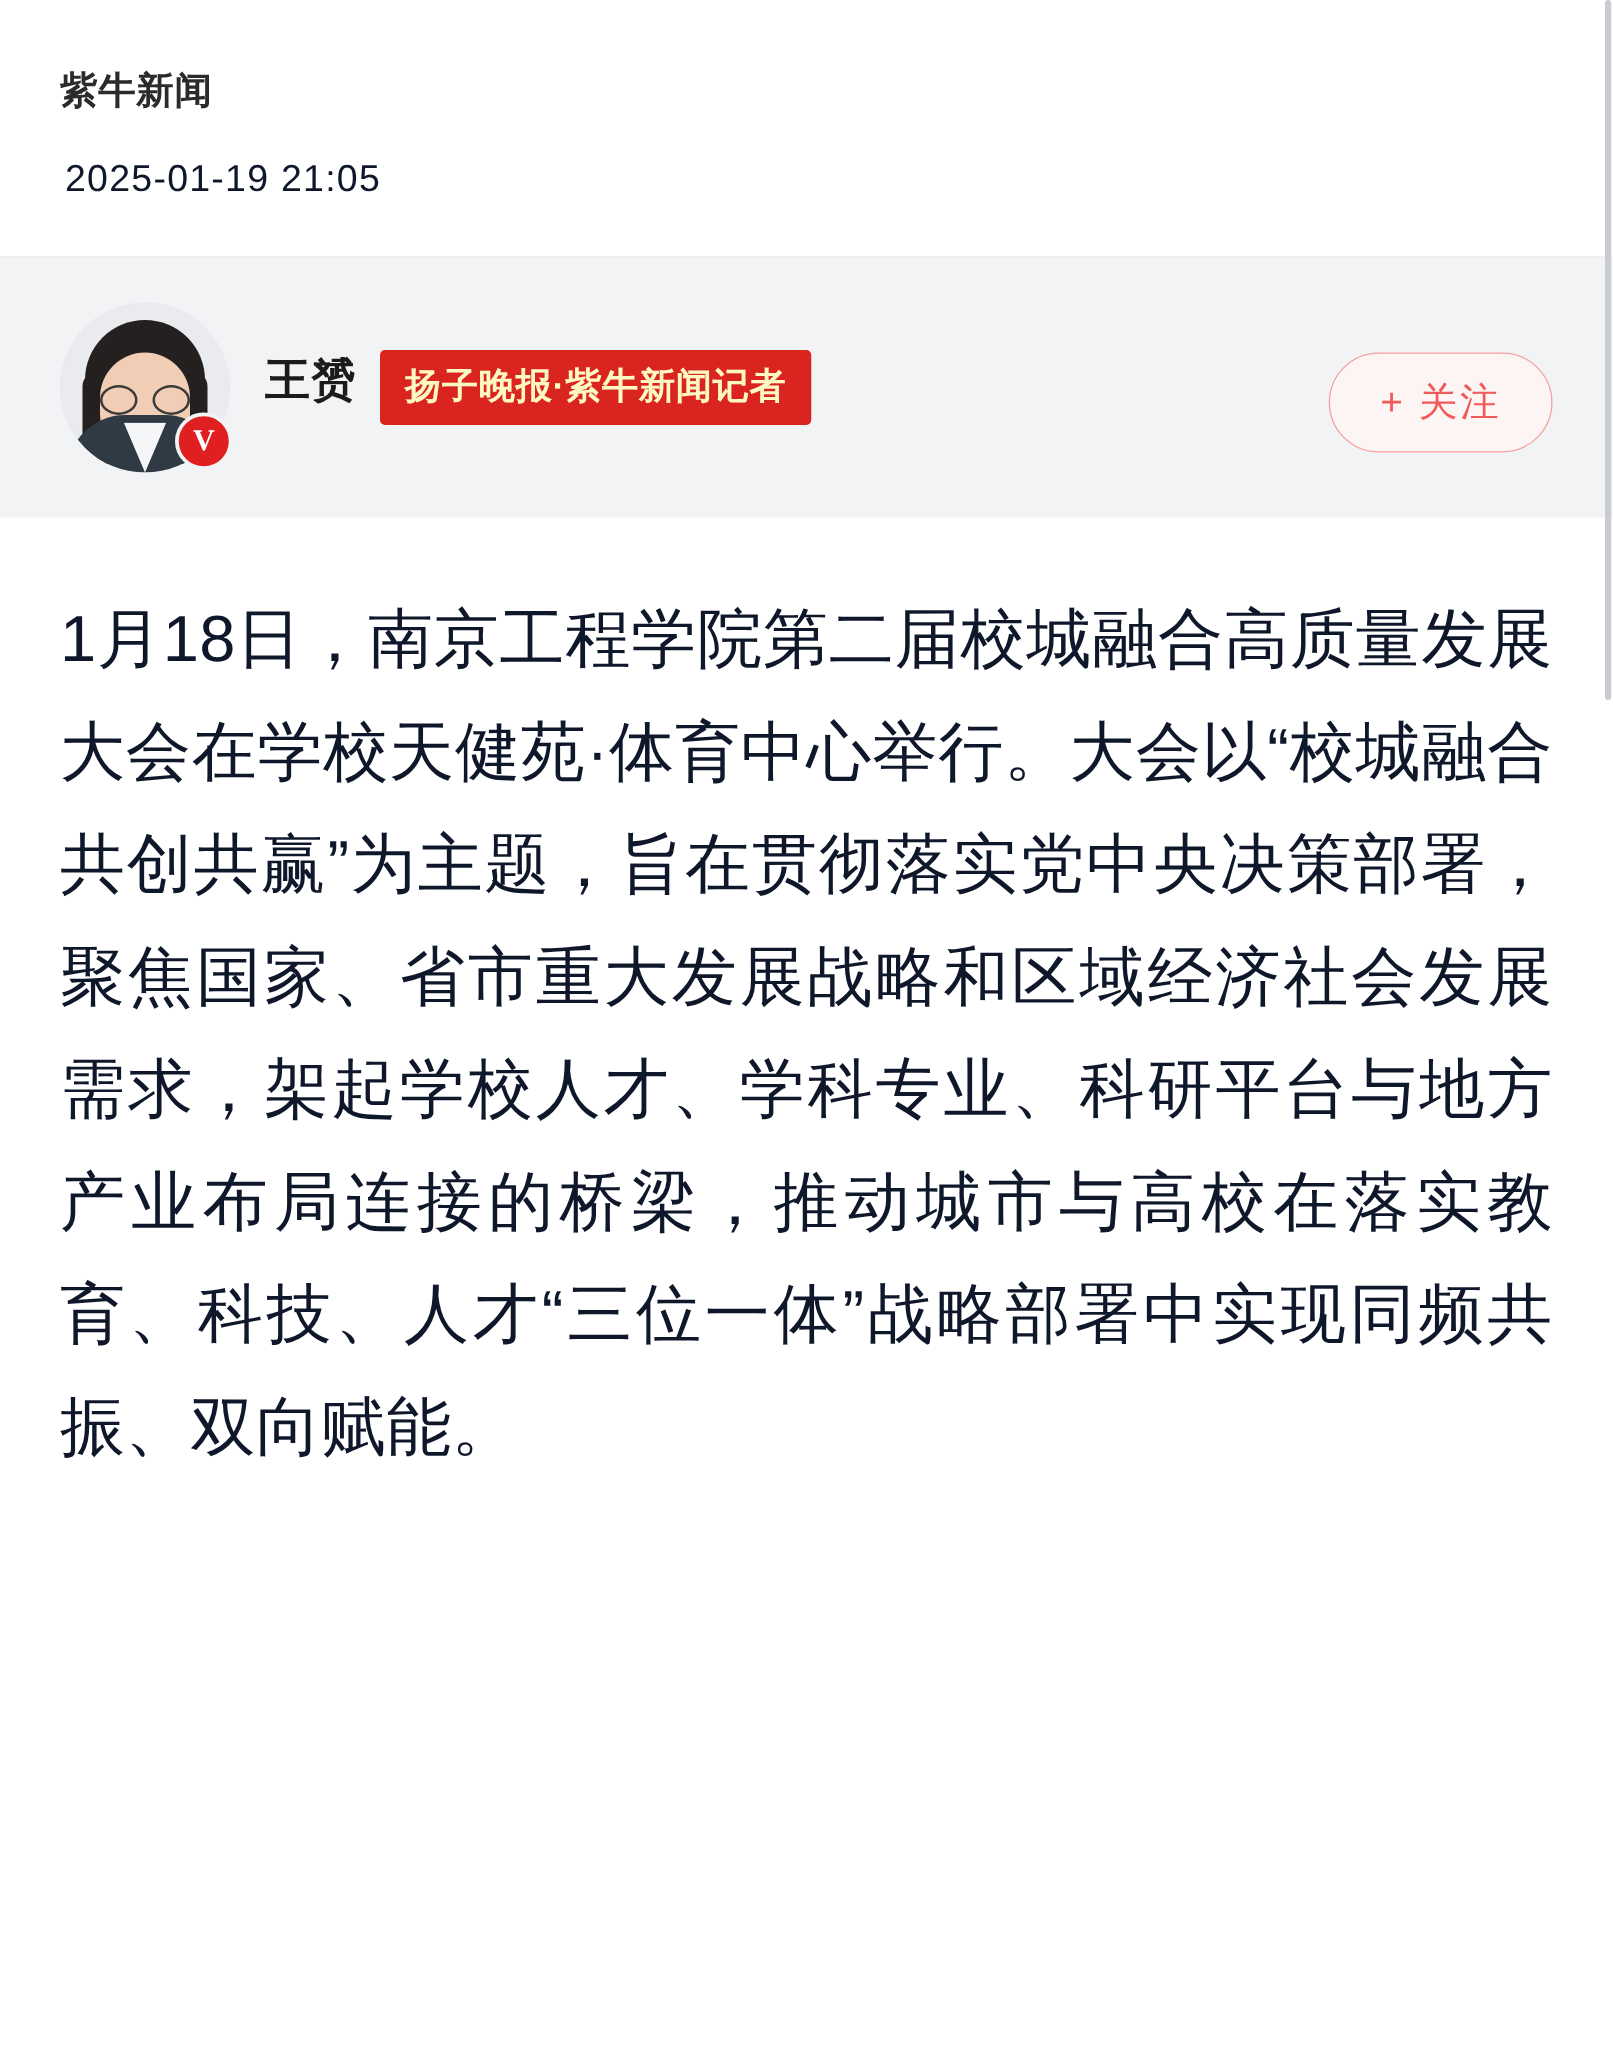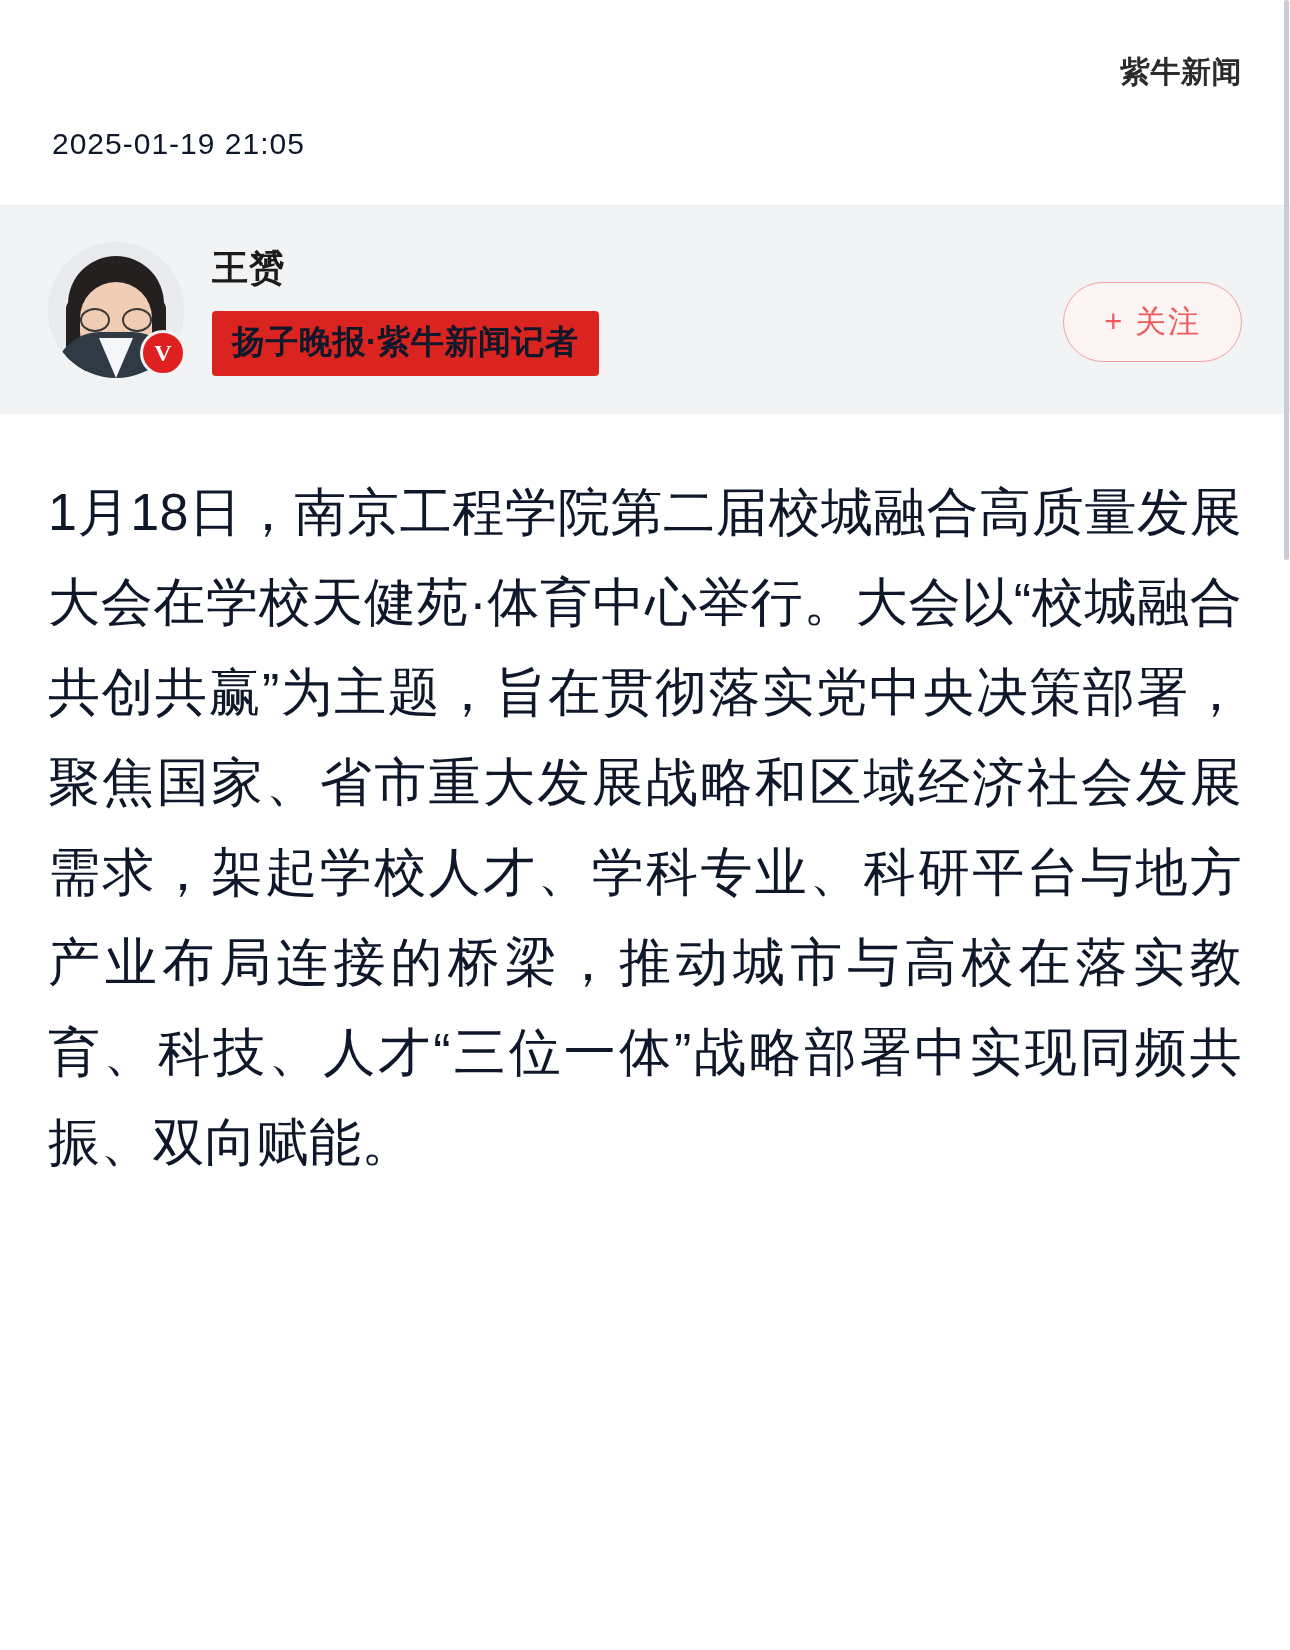--- a/index.html
+++ b/index.html
@@ -54,21 +54,20 @@
     color: #1b1b1b;
     max-width: 1135px;
   }
 
   .source {
     font-size: 30px;
     font-weight: 700;
     color: #2b2b2b;
     margin: 0 0 34px 0;
     letter-spacing: 0.5px;
-    text-align: right;
   }
 
   .timestamp {
     font-size: 30px;
     color: #0f172a;
     letter-spacing: 1px;
     margin: 4px;
   }
 
   .author-bar {
@@ -156,35 +155,35 @@
     font-size: 24px;
     font-weight: 700;
     display: flex;
     align-items: center;
     justify-content: center;
     font-family: "Liberation Serif", serif;
   }
 
   .author-info {
     display: flex;
-    flex-direction: column;
+    flex-direction: row;
     gap: 18px;
     flex: 1 1 auto;
   }
   .author-name {
     font-size: 36px;
     font-weight: 700;
     color: #1b1b1b;
     letter-spacing: 1px;
   }
   .author-tag {
     align-self: flex-start;
     background: #d9241f;
-    color: #0f172a;
-    font-size: 33px;
+    color: #fef9c3;
+    font-size: 29px;
     font-weight: 700;
     padding: 9px 20px 11px 20px;
     border-radius: 4px;
     letter-spacing: 0.5px;
   }
 
   .follow-btn {
     flex: 0 0 auto;
     border: 1.5px solid #f4a0a0;
     color: #f05a5a;

